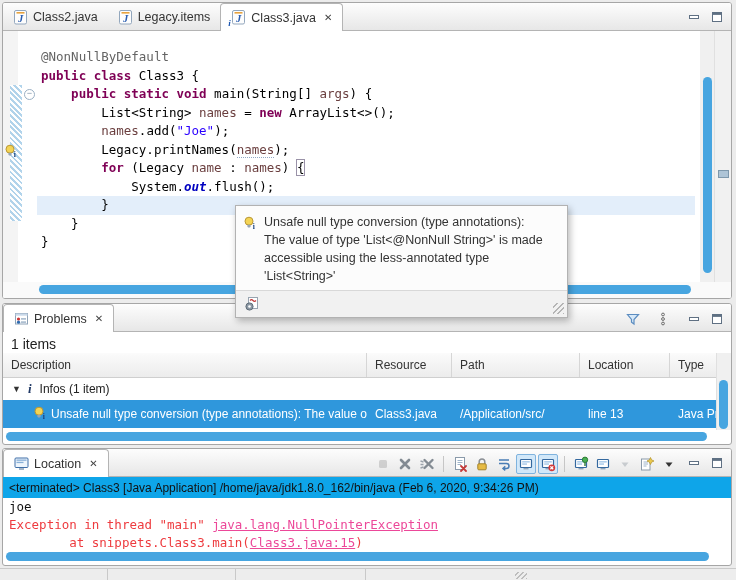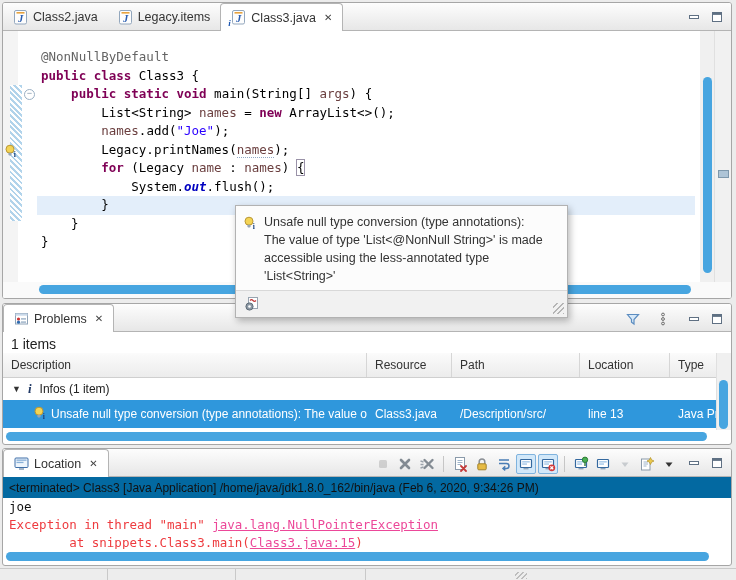--- a/index.html
+++ b/index.html
@@ -78,21 +78,21 @@
   .p-vscroll .thumb{position:absolute;left:2px;top:27px;width:9px;height:49px;background:#47a5e0;border-radius:4.5px}
   .p-hscroll{position:absolute;left:0;right:16px;top:126px;height:14px}
   .p-hscroll .thumb{position:absolute;left:3px;right:8px;top:2px;height:9px;background:#47a5e0;border-radius:4.5px}
 
   
   .c-toolbar{position:absolute;right:52px;top:5px;display:flex;align-items:center;gap:2px}
   .tbtn{display:inline-flex;width:18px;height:18px;align-items:center;justify-content:center;border:1px solid transparent;border-radius:2px;cursor:pointer}
   .tbtn.toggled{background:#d2e8f9;border-color:#7fb3de}
   .tbtn.disabled{opacity:.55;cursor:default}
   .tsep{width:1px;height:16px;background:#c6c6c6;margin:0 4px}
-  .c-status{position:absolute;left:0;right:0;top:28px;height:21px;background:#0369a1;
+  .c-status{position:absolute;left:0;right:0;top:28px;height:21px;background:#0ea5e9;
      font-size:12px;color:#111;padding:4px 0 0 6px;box-sizing:border-box;white-space:nowrap;overflow:hidden}
   .c-output{position:absolute;left:0;right:16px;top:49px;bottom:16px;background:#fff;
      font:12.5px/18px "DejaVu Sans Mono",monospace;padding-left:6px;overflow:hidden}
   .conline{white-space:pre}
   .c-out{color:#111}
   .c-err{color:#ee3b3f}
   .c-link{color:#ec4899;text-decoration:underline;cursor:pointer}
   .c-hscroll{position:absolute;left:0;right:16px;bottom:2px;height:12px}
   .c-hscroll .thumb{position:absolute;left:3px;right:6px;top:1px;height:9px;background:#47a5e0;border-radius:4.5px}
 
@@ -275,21 +275,21 @@
         <div class="prow p-grid selected">
           <div class="pcell desc">
             <span class="rbulb"><svg width="13" height="13" viewBox="0 0 13 13">
                 <circle cx="6" cy="5.2" r="4" fill="#f4d455" stroke="#b99733"></circle>
                 <rect x="4.4" y="8.8" width="3.2" height="2.6" rx="0.8" fill="#97a5b3"></rect>
                 <text x="10.8" y="12.6" font-size="7.5" font-weight="bold" fill="#17407e" text-anchor="middle" font-family="Liberation Serif,serif">i</text>
               </svg></span>
             <span style="overflow: hidden; white-space: nowrap;">Unsafe null type conversion (type annotations): The value of type 'List&lt;@NonNull String&gt;' is made accessible using the less-annotated type 'List&lt;String&gt;'</span>
           </div>
           <div class="pcell">Class3.java</div>
-          <div class="pcell">/Description/src/</div>
+          <div class="pcell">/Application/src/</div>
           <div class="pcell">line 13</div>
           <div class="pcell">Java Problem</div>
         </div>
       </div>
     <div class="p-vscroll">
         <div class="thumb"></div>
       </div>
     <div class="p-hscroll">
         <div class="thumb"></div>
       </div>

